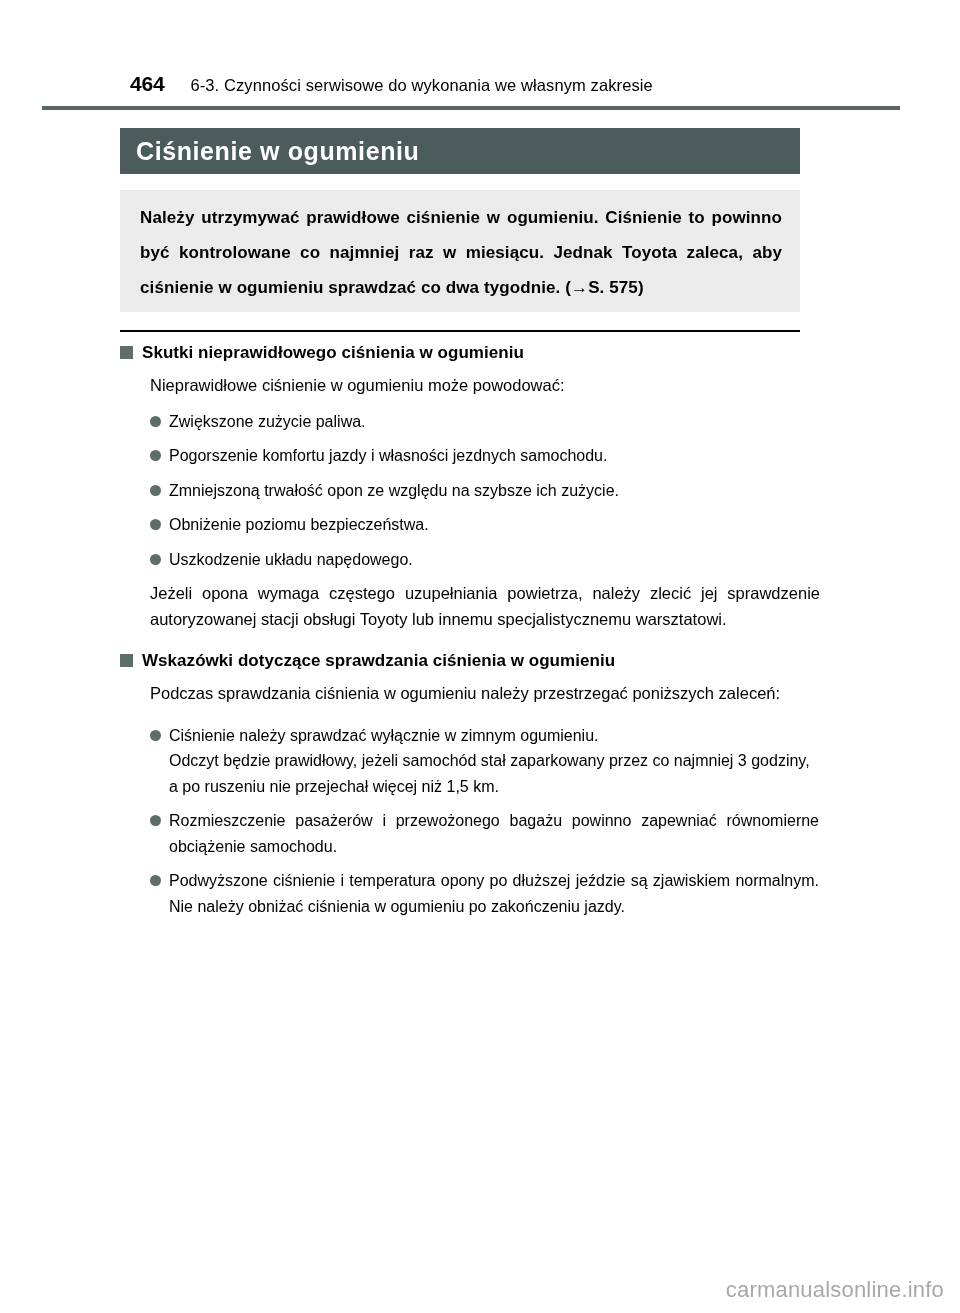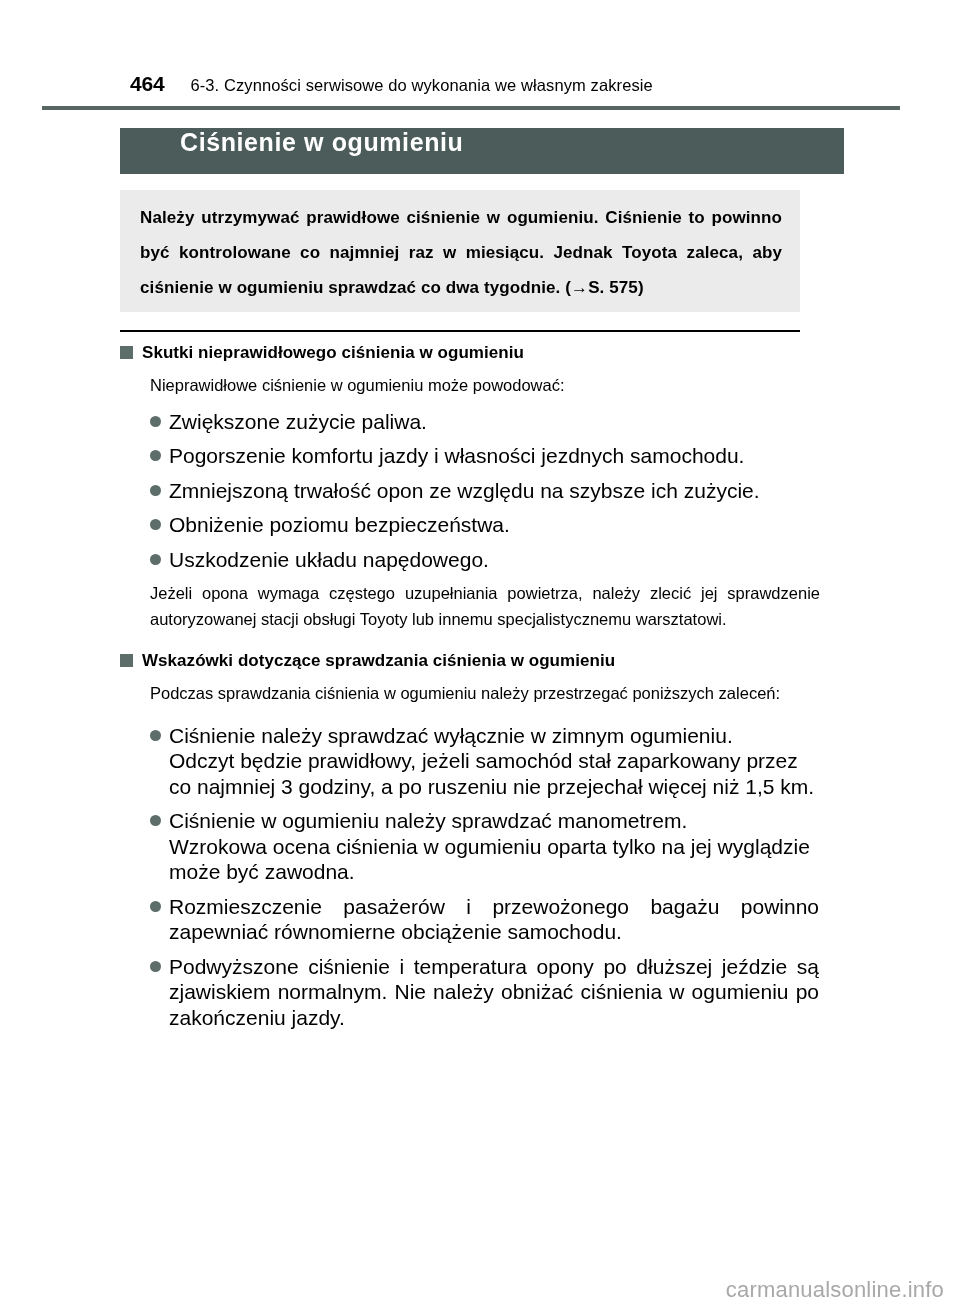--- a/index.html
+++ b/index.html
@@ -57,22 +57,21 @@
 
   
   .title-band {
     position: absolute;
     left: 120px;
     top: 128px;
     width: 680px;
     height: 46px;
     background: #4c5c5a;
     display: flex;
-    align-items: flex-start;
-    padding-left: 44px;
+    align-items: center;
   }
   .title-band-text {
     color: #ffffff;
     font-size: 25px;
     font-weight: bold;
     margin-left: 16px;
     letter-spacing: 0.6px;
   }
 
   
@@ -170,21 +169,21 @@
     height: 11px;
     border-radius: 50%;
     background: #5d6d6a;
     margin-top: 7px;
     margin-right: 8px;
   }
   .bullet-body {
     width: 650px;
   }
   .bullet-line {
-    font-size: 21px;
+    font-size: 16px;
     line-height: 25.5px;
     text-align: justify;
     text-justify: inter-word;
   }
   .bullet-line.last,
   .bullet-line.single {
     text-align: left;
   }
 
   .gap-sm { height: 4px; }
@@ -281,27 +280,20 @@
       <li class="bullet-item">
         <span class="dot-marker"></span>
         <span class="bullet-body">
           <div class="bullet-line single">Ciśnienie należy sprawdzać wyłącznie w zimnym ogumieniu.</div>
           <div class="bullet-line last">Odczyt będzie prawidłowy, jeżeli samochód stał zaparkowany przez co najmniej 3 godziny, a po ruszeniu nie przejechał więcej niż 1,5 km.</div>
         </span>
       </li>
       <li class="bullet-item">
         <span class="dot-marker"></span>
         <span class="bullet-body">
-          <div class="bullet-line single">Ciśnienie w ogumieniu należy sprawdzać manometrem.</div>
-          <div class="bullet-line last">Wzrokowa ocena ciśnienia w ogumieniu oparta tylko na jej wyglądzie może być zawodna.</div>
-        </span>
-      </li>
-      <li class="bullet-item">
-        <span class="dot-marker"></span>
-        <span class="bullet-body">
           <div class="bullet-line">Rozmieszczenie pasażerów i przewożonego bagażu powinno zapewniać równomierne obciążenie samochodu.</div>
         </span>
       </li>
       <li class="bullet-item">
         <span class="dot-marker"></span>
         <span class="bullet-body">
           <div class="bullet-line">Podwyższone ciśnienie i temperatura opony po dłuższej jeździe są zjawiskiem normalnym. Nie należy obniżać ciśnienia w ogumieniu po zakończeniu jazdy.</div>
         </span>
       </li>
     </ul>

